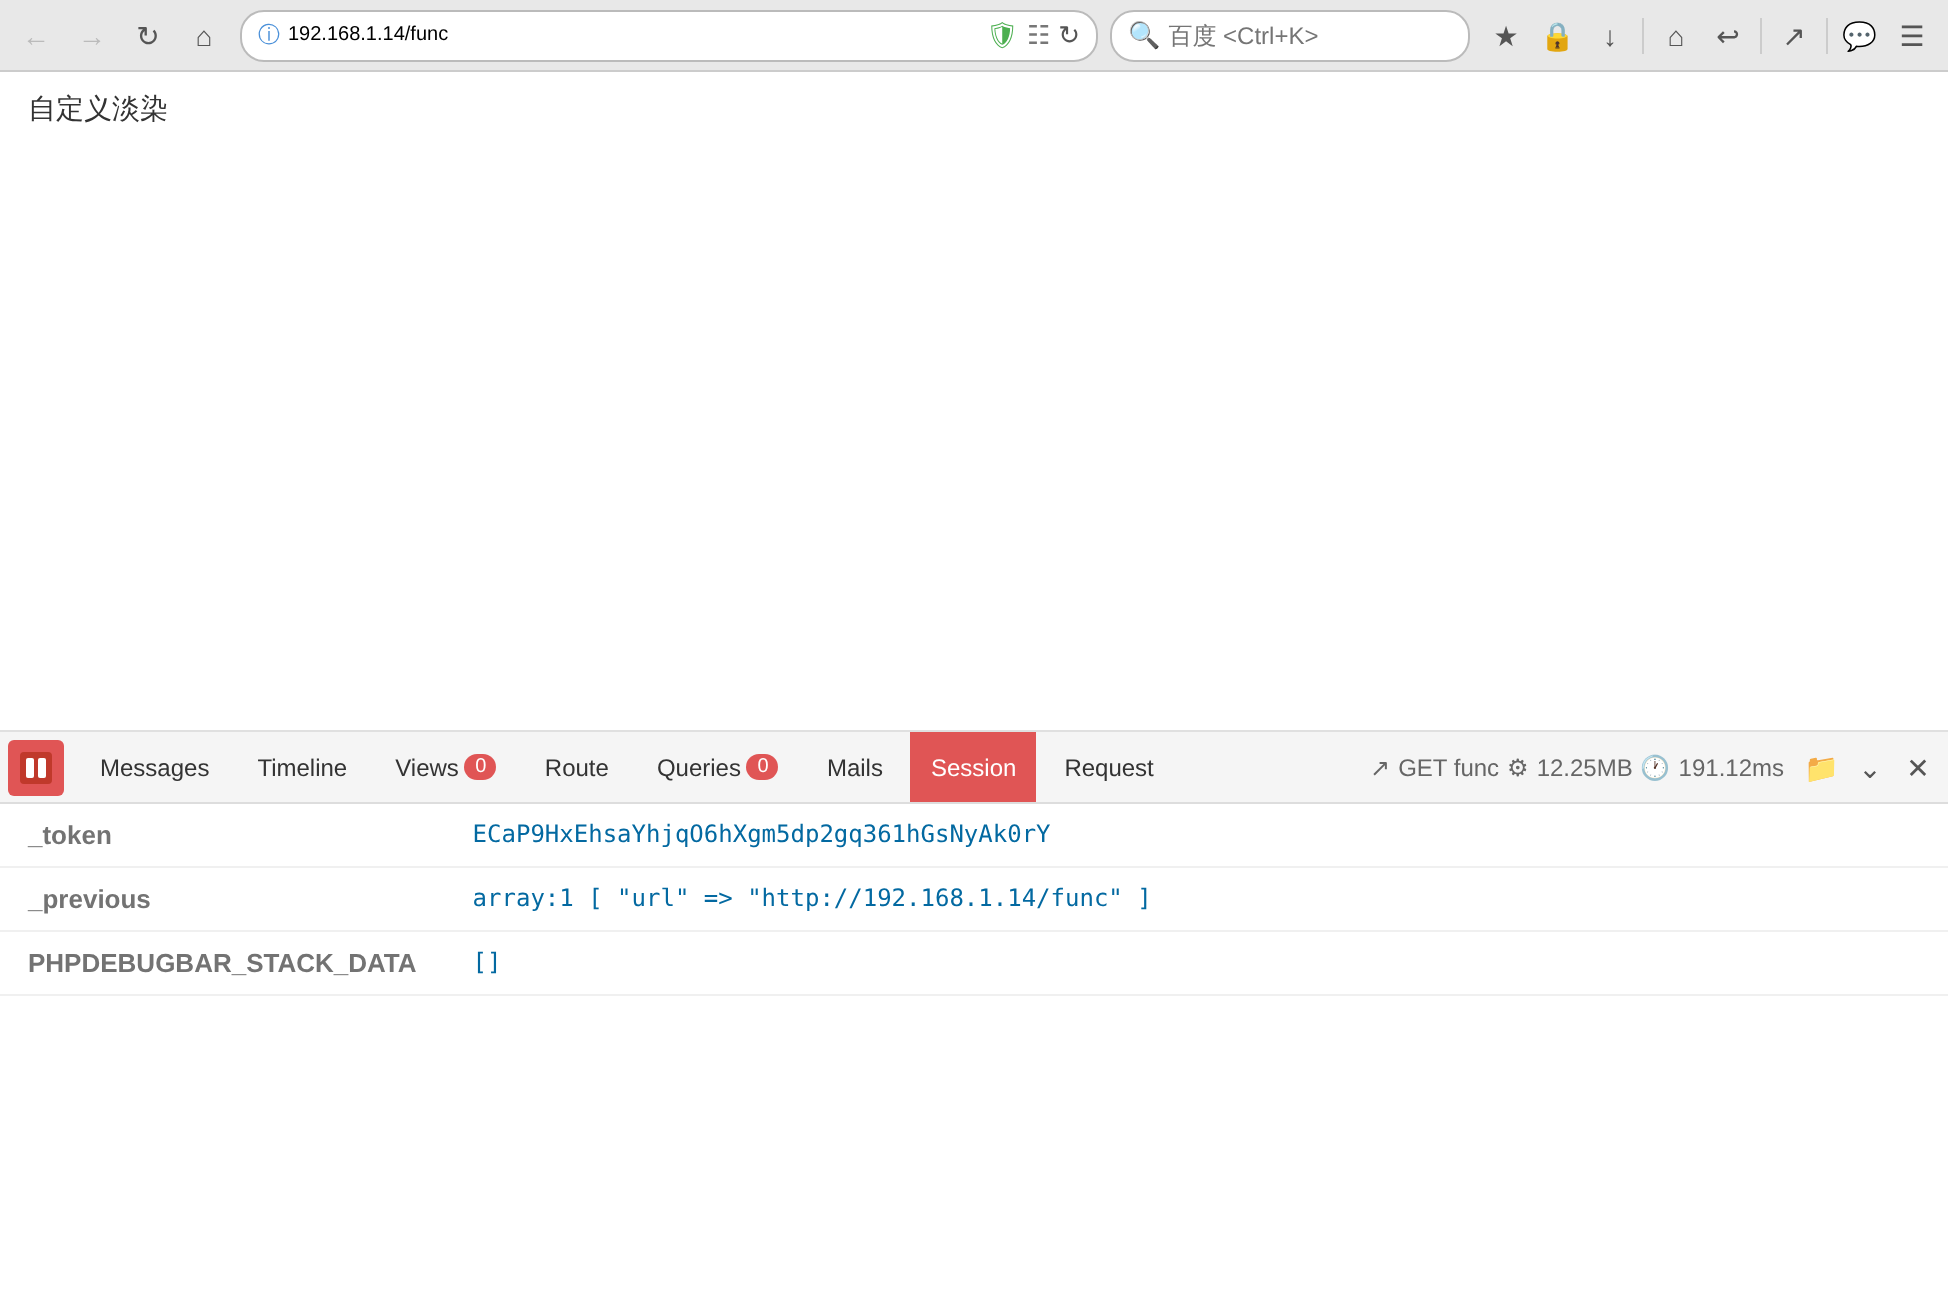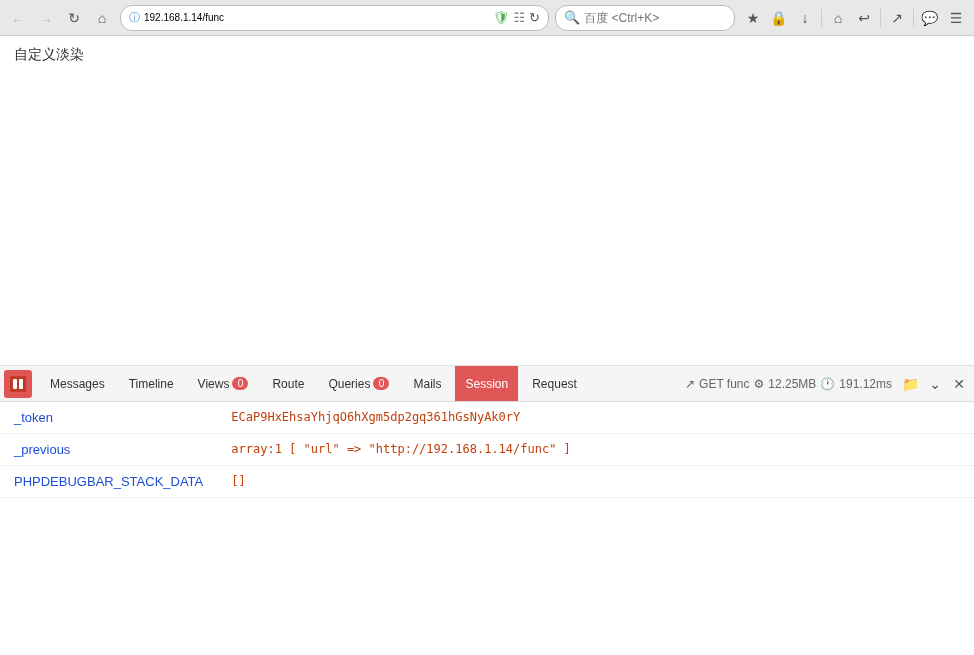--- a/index.html
+++ b/index.html
@@ -202,25 +202,25 @@
     .debug-table tr {
       border-bottom: 1px solid #f0f0f0;
     }
     .debug-table td {
       padding: 8px 14px;
       vertical-align: top;
       font-size: 13px;
     }
     .debug-table td:first-child {
       width: 200px;
-      color: #1d4ed8;
-      font-weight: normal;
+      color: #737373;
+      font-weight: bold;
     }
     .debug-table td:last-child {
-      color: #c2410c;
+      color: #0369a1;
       font-family: monospace;
       font-size: 12px;
     }
   </style>
 </head>
 <body>
 
 <div class="browser-chrome">
   <div class="nav-buttons">
     <button class="nav-btn disabled">←</button>

